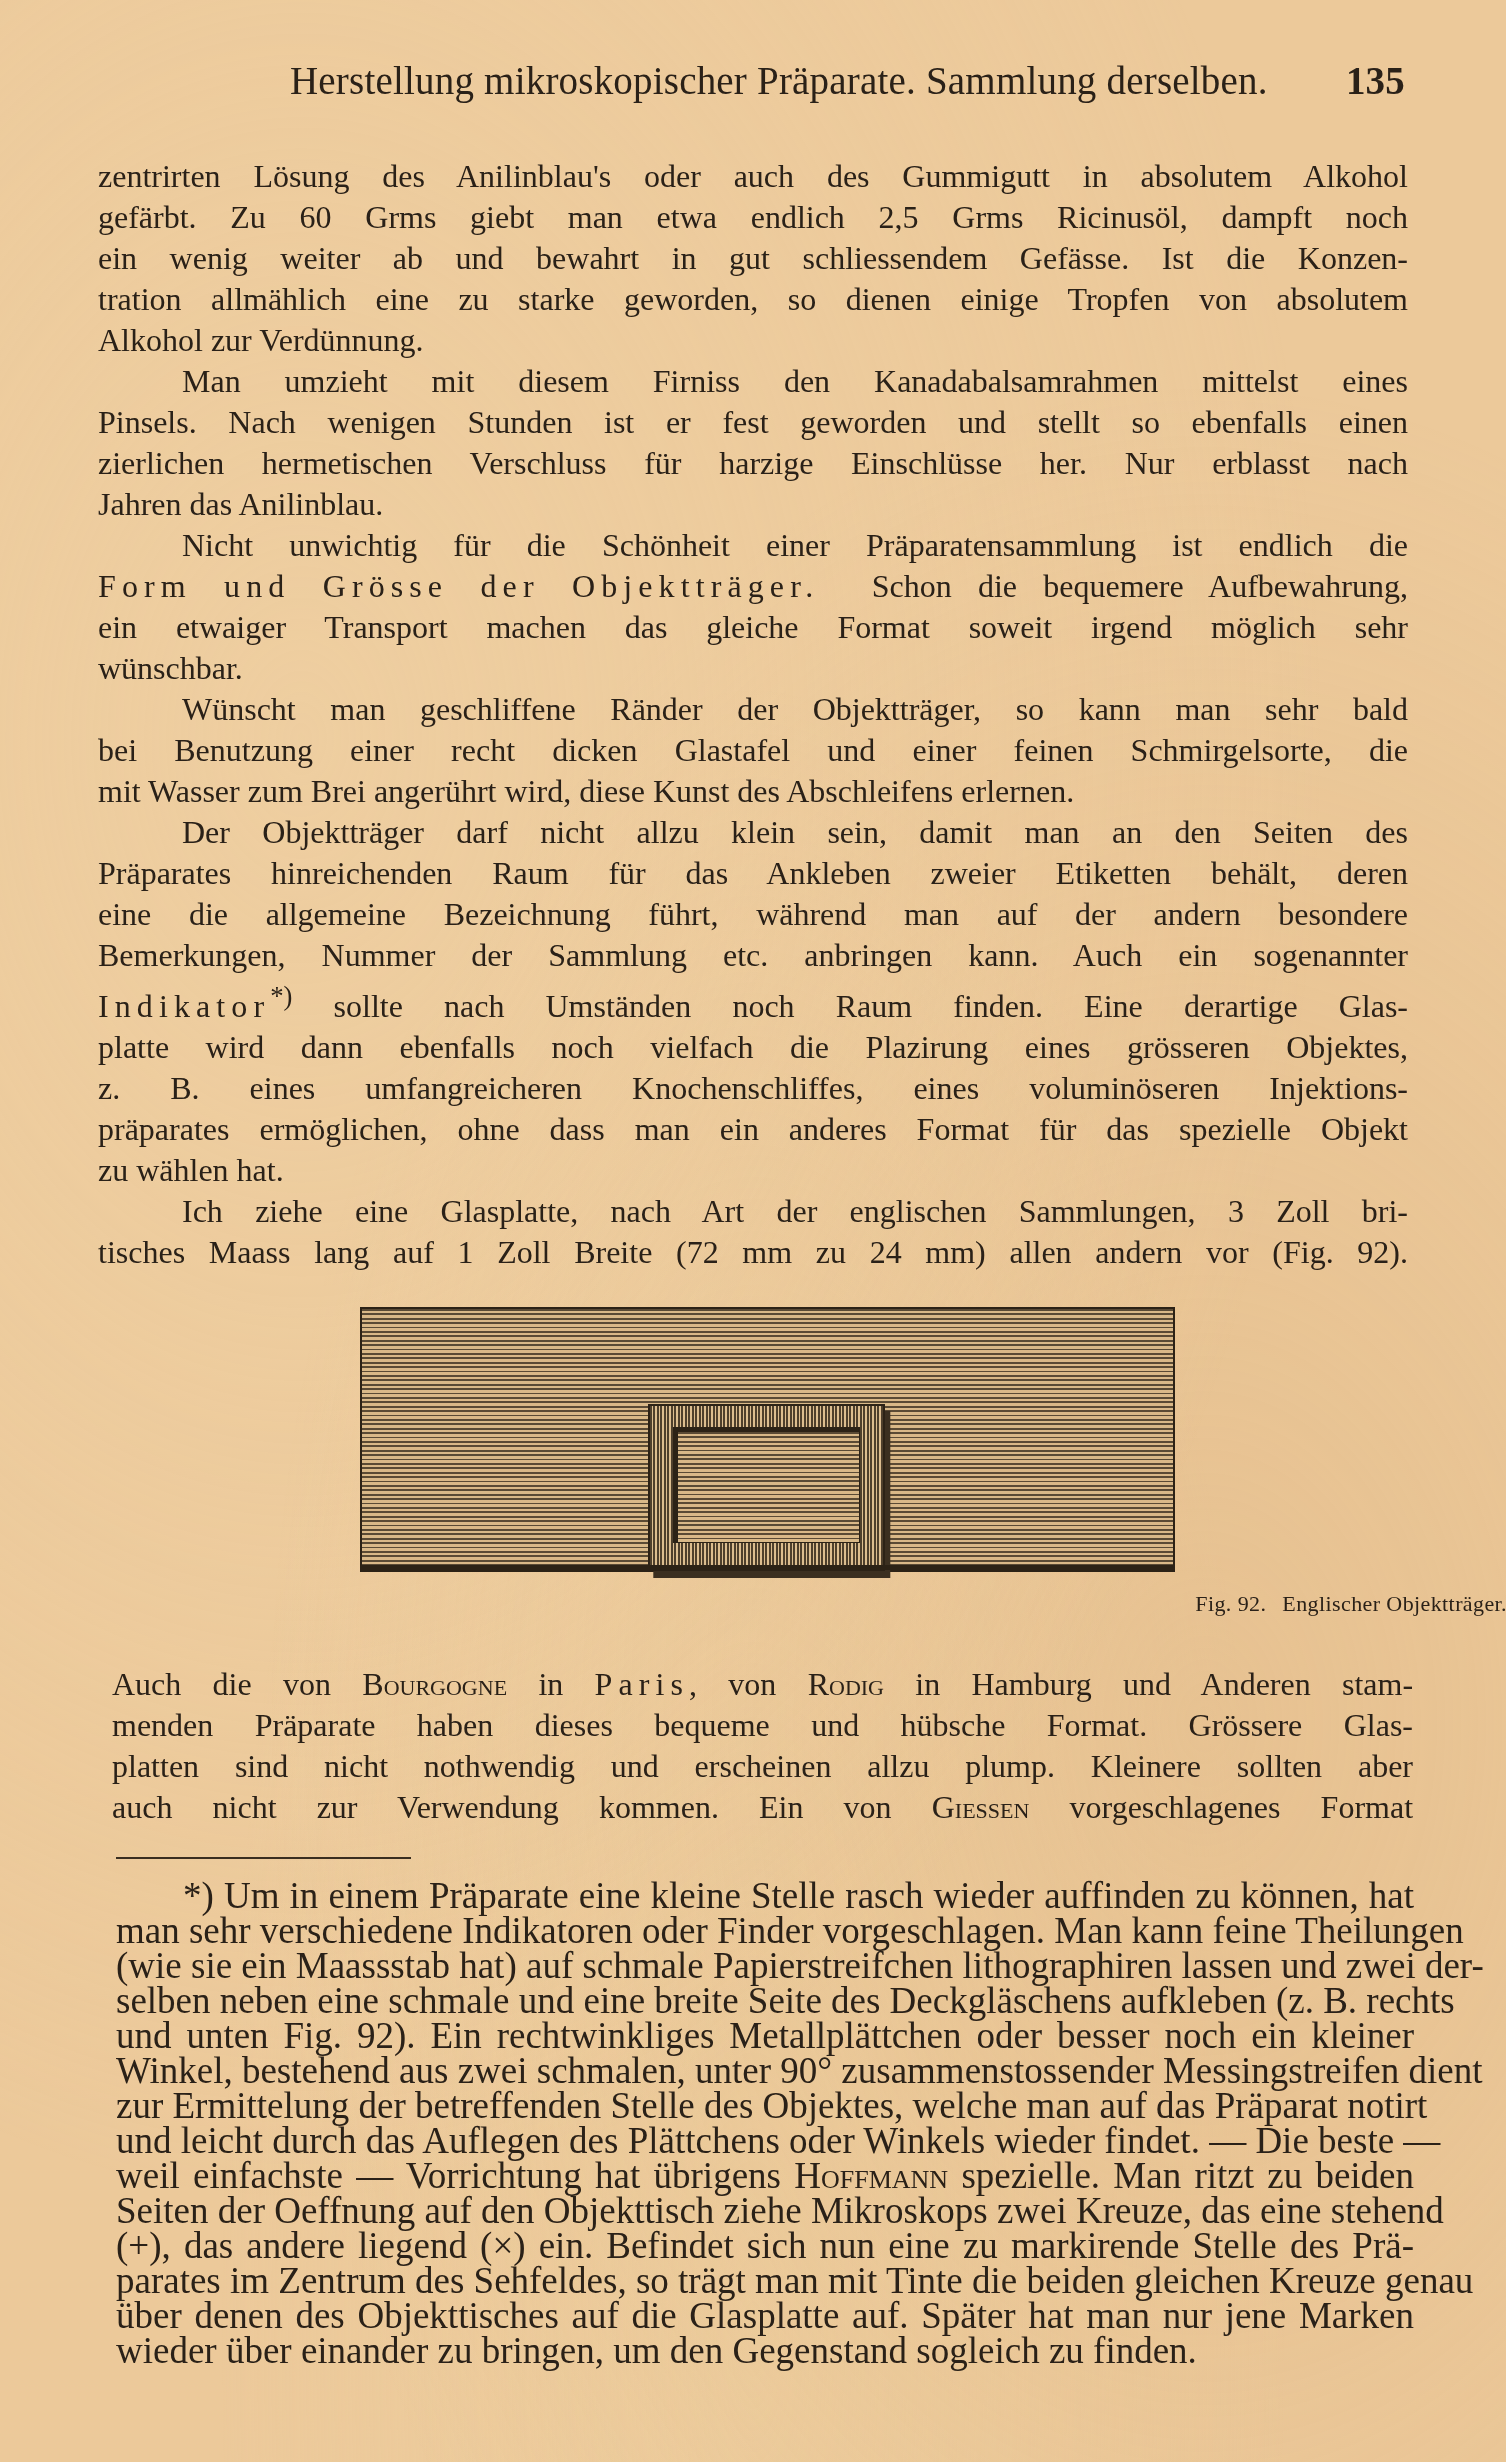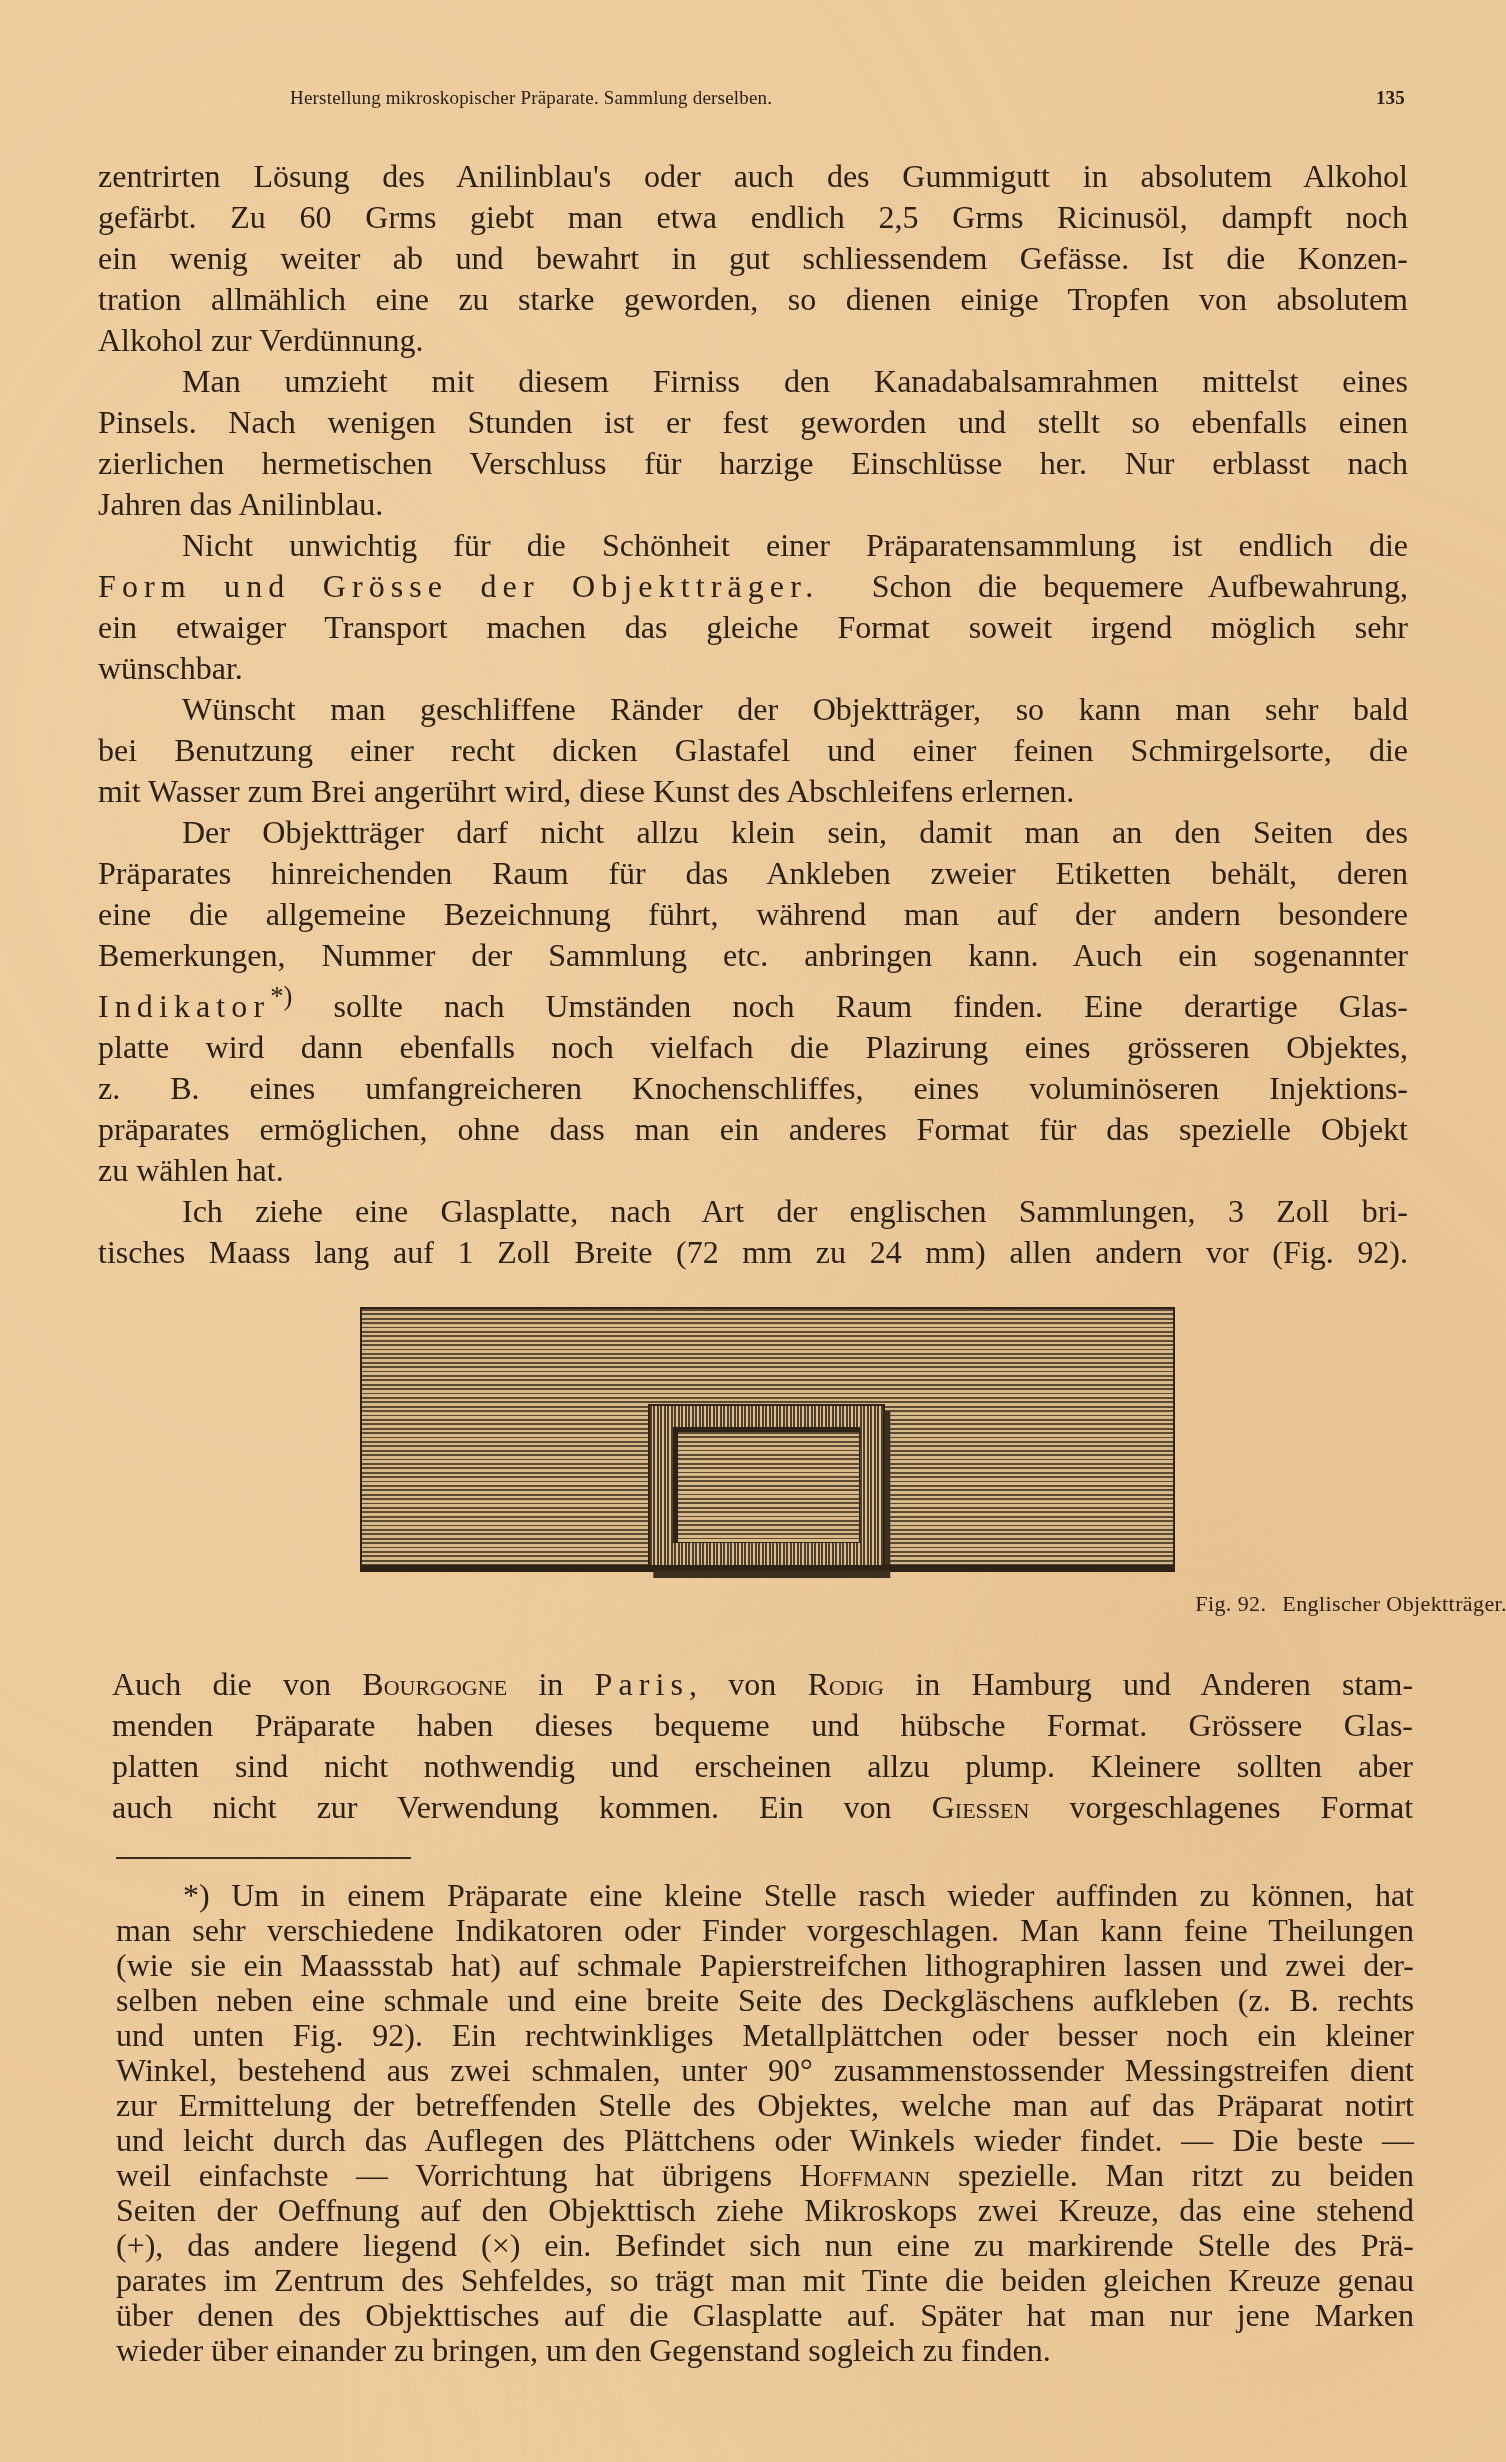--- a/index.html
+++ b/index.html
@@ -7,22 +7,22 @@
     width: 1507px; height: 2462px; position: relative; overflow: hidden;
     background: #ecc99a;
     background-image:
       radial-gradient(ellipse at 20% 30%, rgba(240,210,165,0.55), rgba(0,0,0,0) 60%),
       radial-gradient(ellipse at 80% 70%, rgba(225,185,135,0.45), rgba(0,0,0,0) 55%),
       radial-gradient(ellipse at 50% 95%, rgba(238,208,160,0.6), rgba(0,0,0,0) 50%);
     color: #2a2118;
     font-family: "Liberation Serif", "DejaVu Serif", serif;
   }
   .running-head {
-    position: absolute; top: 87px; left: 290px; width: 1115px; height: 44px;
-    font-size: 19px; letter-spacing: 0.2px;
+    position: absolute; top: 58px; left: 290px; width: 1115px; height: 44px;
+    font-size: 39px; letter-spacing: 0.2px;
   }
   .running-head .title { position: absolute; left: 0; top: 0; }
   .running-head .pageno { position: absolute; right: 0; top: 0; font-weight: bold; }
   .body-text {
     position: absolute; left: 98px; width: 1310px;
     font-size: 32px; line-height: 41px; text-align: justify;
   }
   .body-text p { margin: 0; }
   .line { display: block; text-align: justify; text-align-last: justify; white-space: nowrap; }
   .line.last { text-align-last: left; }
@@ -55,21 +55,21 @@
   .caption {
     position: absolute; top: 1591px; left: 0; width: 1507px; text-align: right;
     font-size: 22px; letter-spacing: 0.4px;
   }
   .caption span + span { margin-left: 16px; }
   .footnote-rule {
     position: absolute; left: 116px; top: 1857px; width: 295px; height: 1.8px; background: #3a2e20;
   }
   .footnote {
     position: absolute; left: 116px; top: 1878px; width: 1298px;
-    font-size: 32px; line-height: 35px;
+    font-size: 37px; line-height: 35px;
   }
   .footnote .line:first-child { text-indent: 67px; }
 </style>
 </head>
 <body>
 
 <div class="running-head">
   <span class="title">Herstellung mikroskopischer Präparate. Sammlung derselben.</span>
   <span class="pageno">135</span>
 </div>

